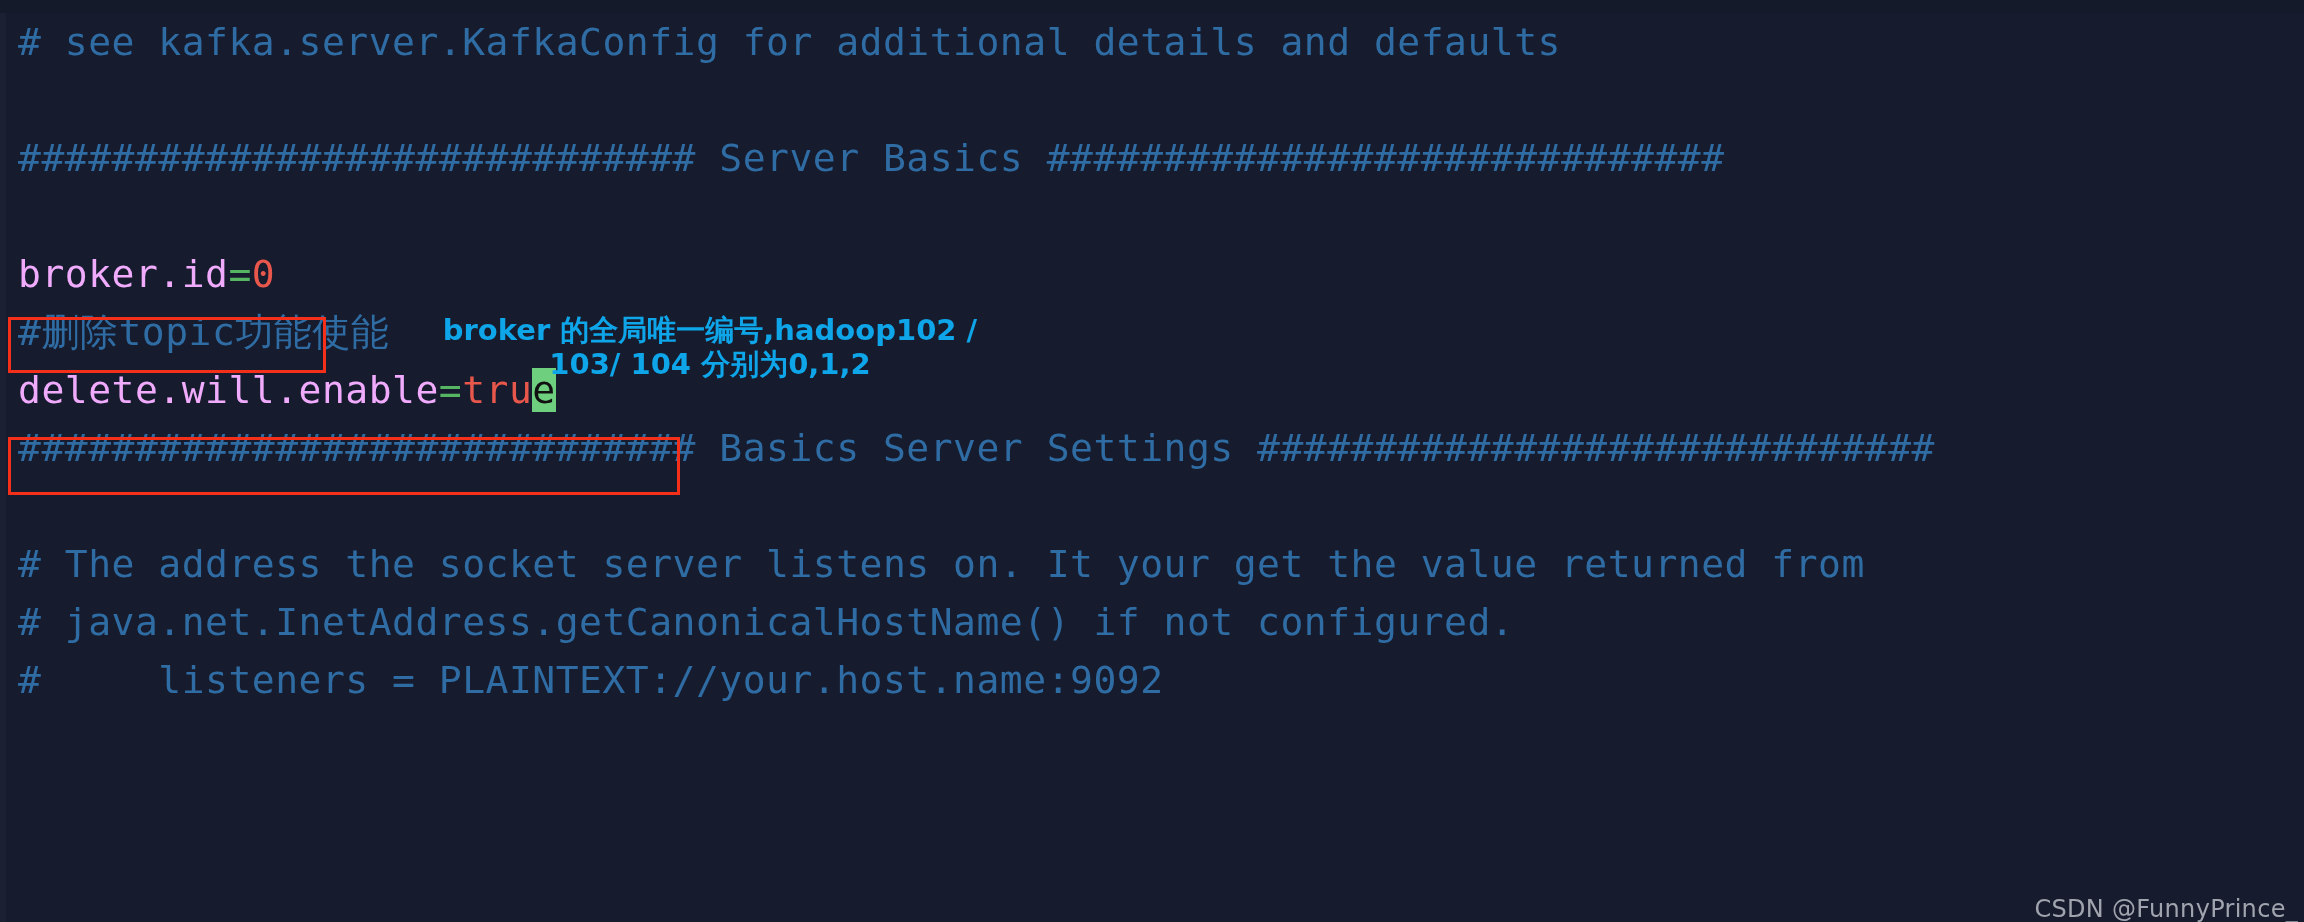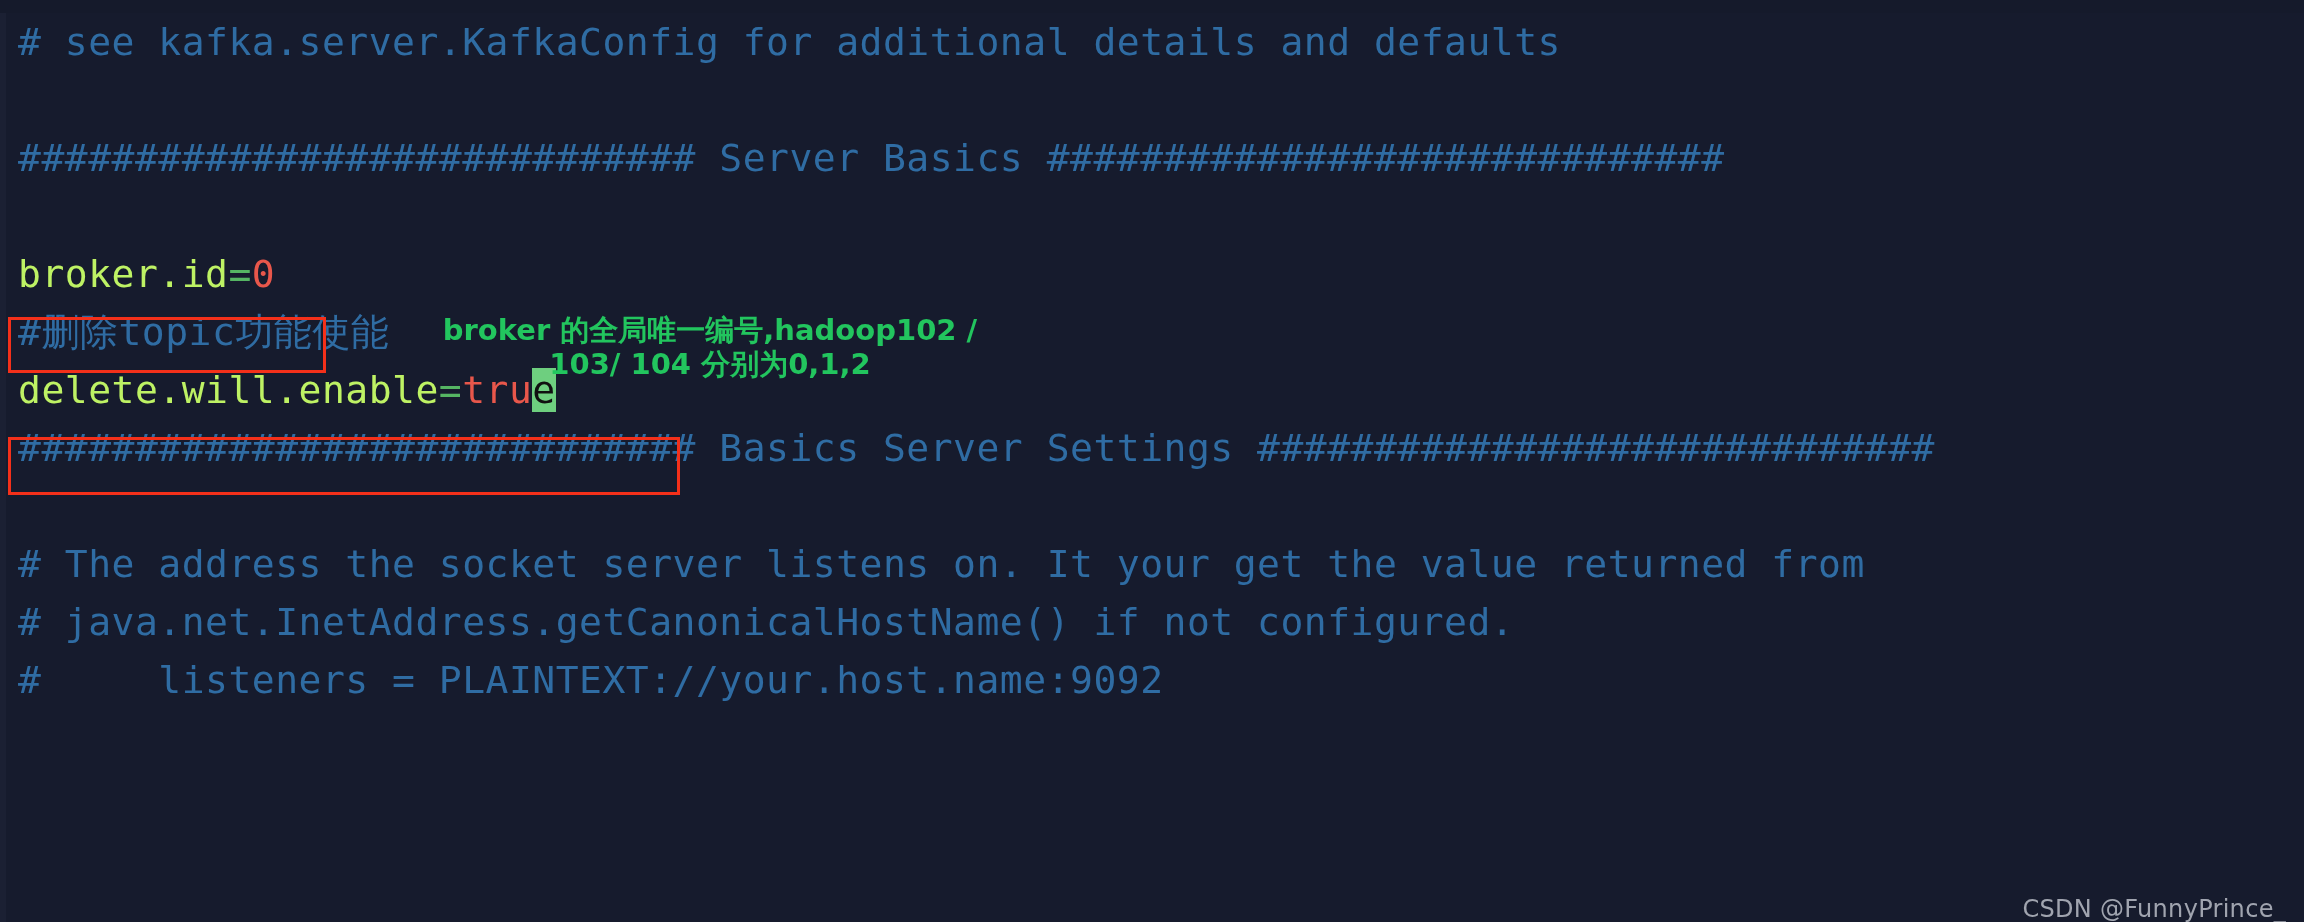--- a/index.html
+++ b/index.html
@@ -44,59 +44,59 @@
   .line {
     height: 58px;
     line-height: 58px;
     font-size: 38px;
     letter-spacing: 0.5px;
     white-space: pre;
     color: #2f6ca3;
   }
 
   .cm   { color: #2f6ca3; }          
-  .key  { color: #bef264; }          
+  .key  { color: #f0abfc; }          
   .eq   { color: #55b563; }          
   .val  { color: #e8574b; }          
   .cur  {                             
     background: #6ecf7f;
     color: #101010;
   }
 
   
   .box {
     position: absolute;
     border: 3px solid #f4301a;
     box-sizing: border-box;
     pointer-events: none;
   }
   #box-broker  { left: 8px;  top: 304px; width: 318px;  height: 56px; }
   #box-delete  { left: 8px;  top: 424px; width: 672px;  height: 58px; }
 
   
   .annot {
     position: absolute;
-    color: #22c55e;
+    color: #0ea5e9;
     font-family: "DejaVu Sans", "Liberation Sans", sans-serif;
     font-weight: bold;
     font-size: 29px;
     line-height: 34px;
     white-space: pre;
   }
   #annot-broker {
     left: 400px;
     top: 300px;
     text-align: center;
     width: 620px;
   }
 
   
   #watermark {
     position: absolute;
-    right: 18px;
+    right: 6px;
     bottom: 12px;
     color: #b9bdc6;
     font-family: "DejaVu Sans", "Liberation Sans", sans-serif;
     font-size: 24px;
     letter-spacing: 0.3px;
     opacity: 0.85;
   }
 </style>
 </head>
 <body>

